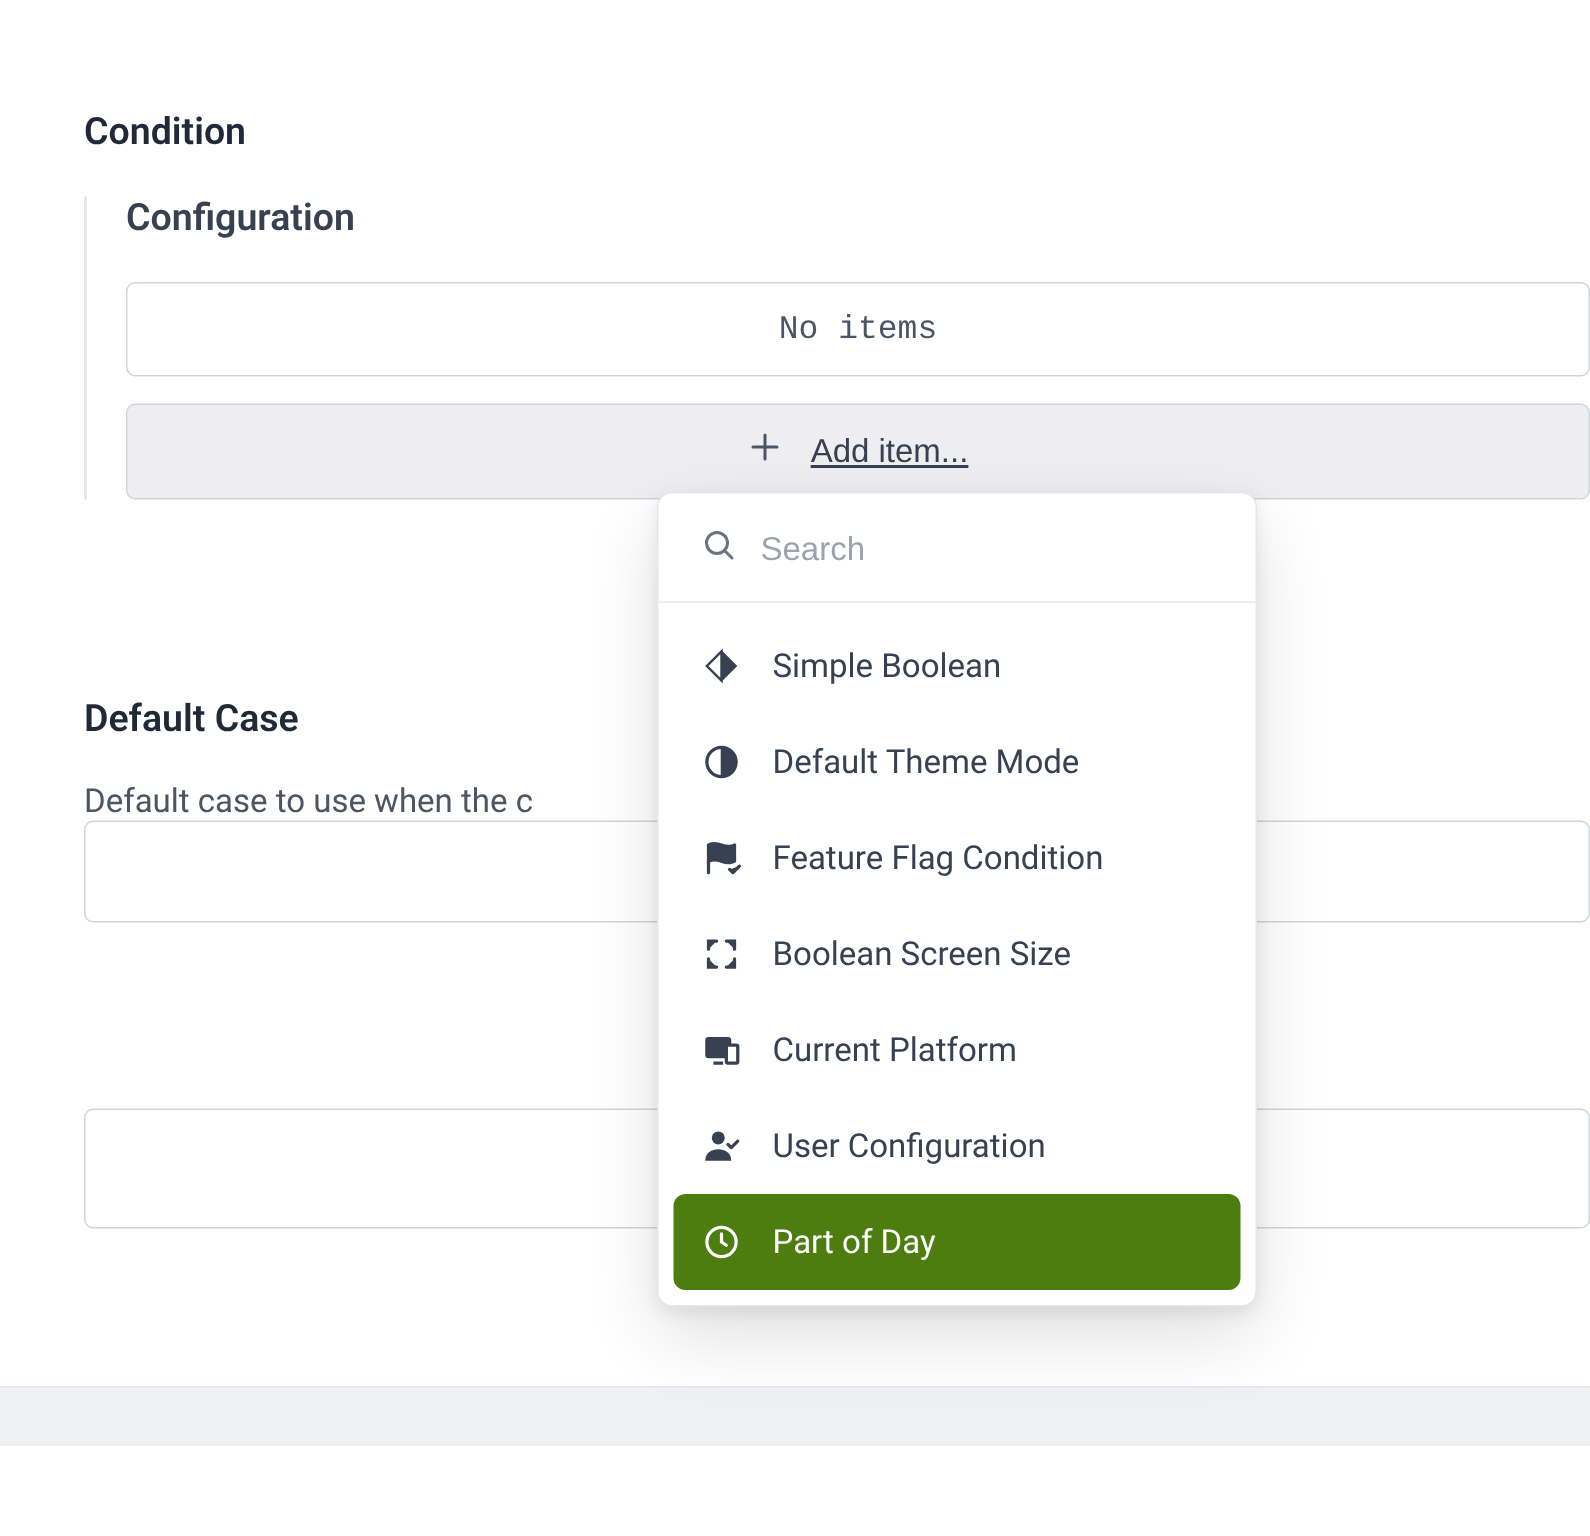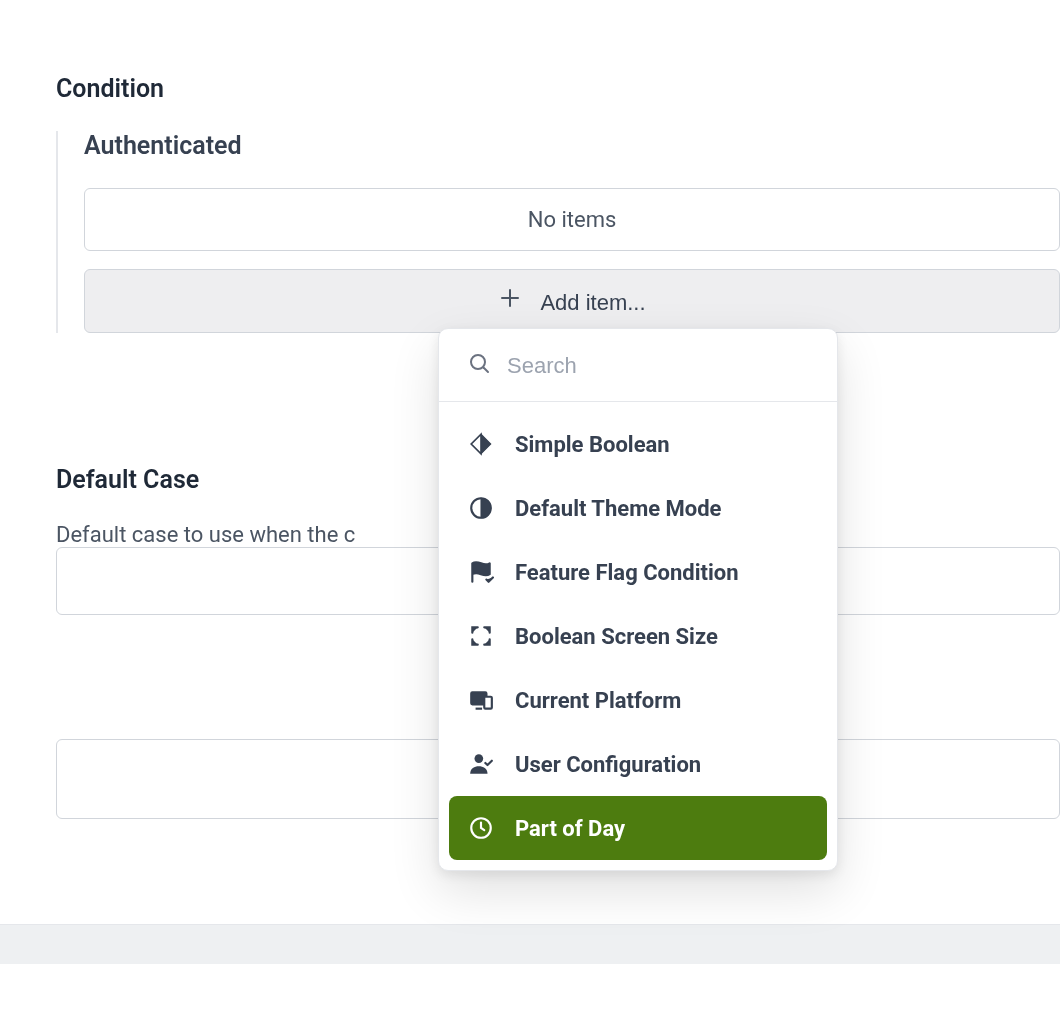--- a/index.html
+++ b/index.html
@@ -34,34 +34,36 @@
   }
   .empty-box {
     border: 1px solid #d1d5db;
     border-radius: 6px;
     padding: 18px 0;
     text-align: center;
     color: #4b5563;
     font-size: 22px;
     margin-bottom: 18px;
     background: #fff;
+    font-family: Liberation Mono, monospace;
   }
   .add-item-btn {
     width: 100%;
     border: 1px solid #d1d5db;
     border-radius: 6px;
     background: #eeeef0;
     padding: 16px 0;
     font-size: 22px;
     color: #374151;
     display: flex;
-    align-items: flex-end;
+    align-items: center;
     justify-content: center;
     gap: 18px;
     cursor: pointer;
+    text-decoration: underline;
   }
   .add-item-btn svg { width: 24px; height: 24px; stroke: #4b5563; }
   .section-gap { height: 120px; }
   .desc-text {
     color: #4b5563;
     font-size: 22px;
   }
   .input-box {
     border: 1px solid #d1d5db;
     border-radius: 6px;
@@ -100,21 +102,21 @@
   }
   .popup-search input::placeholder { color: #9ca3af; }
   .popup-list { padding: 10px; }
   .popup-item {
     display: flex;
     align-items: center;
     gap: 20px;
     padding: 18px 18px;
     border-radius: 8px;
     font-size: 22px;
-    font-weight: 700;
+    font-weight: 400;
     color: #374151;
     cursor: pointer;
   }
   .popup-item.selected {
     background: #4d7c0f;
     color: #fff;
   }
   .popup-item .icon {
     width: 28px;
     height: 28px;
@@ -144,21 +146,21 @@
     background: #fff;
   }
 </style>
 </head>
 <body>
 
 <div class="page">
   <div class="section-title">Condition</div>
 
   <div class="subsection">
-    <div class="subsection-title">Authenticated</div>
+    <div class="subsection-title">Configuration</div>
     <div class="empty-box">No items</div>
     <button class="add-item-btn">
       <span class="icon">
         <svg viewBox="0 0 24 24" fill="none" stroke-width="2" stroke-linecap="round">
             <line x1="12" y1="4" x2="12" y2="20"></line>
             <line x1="4" y1="12" x2="20" y2="12"></line>
           </svg>
       </span>
       <span>Add item...</span>
     </button>

